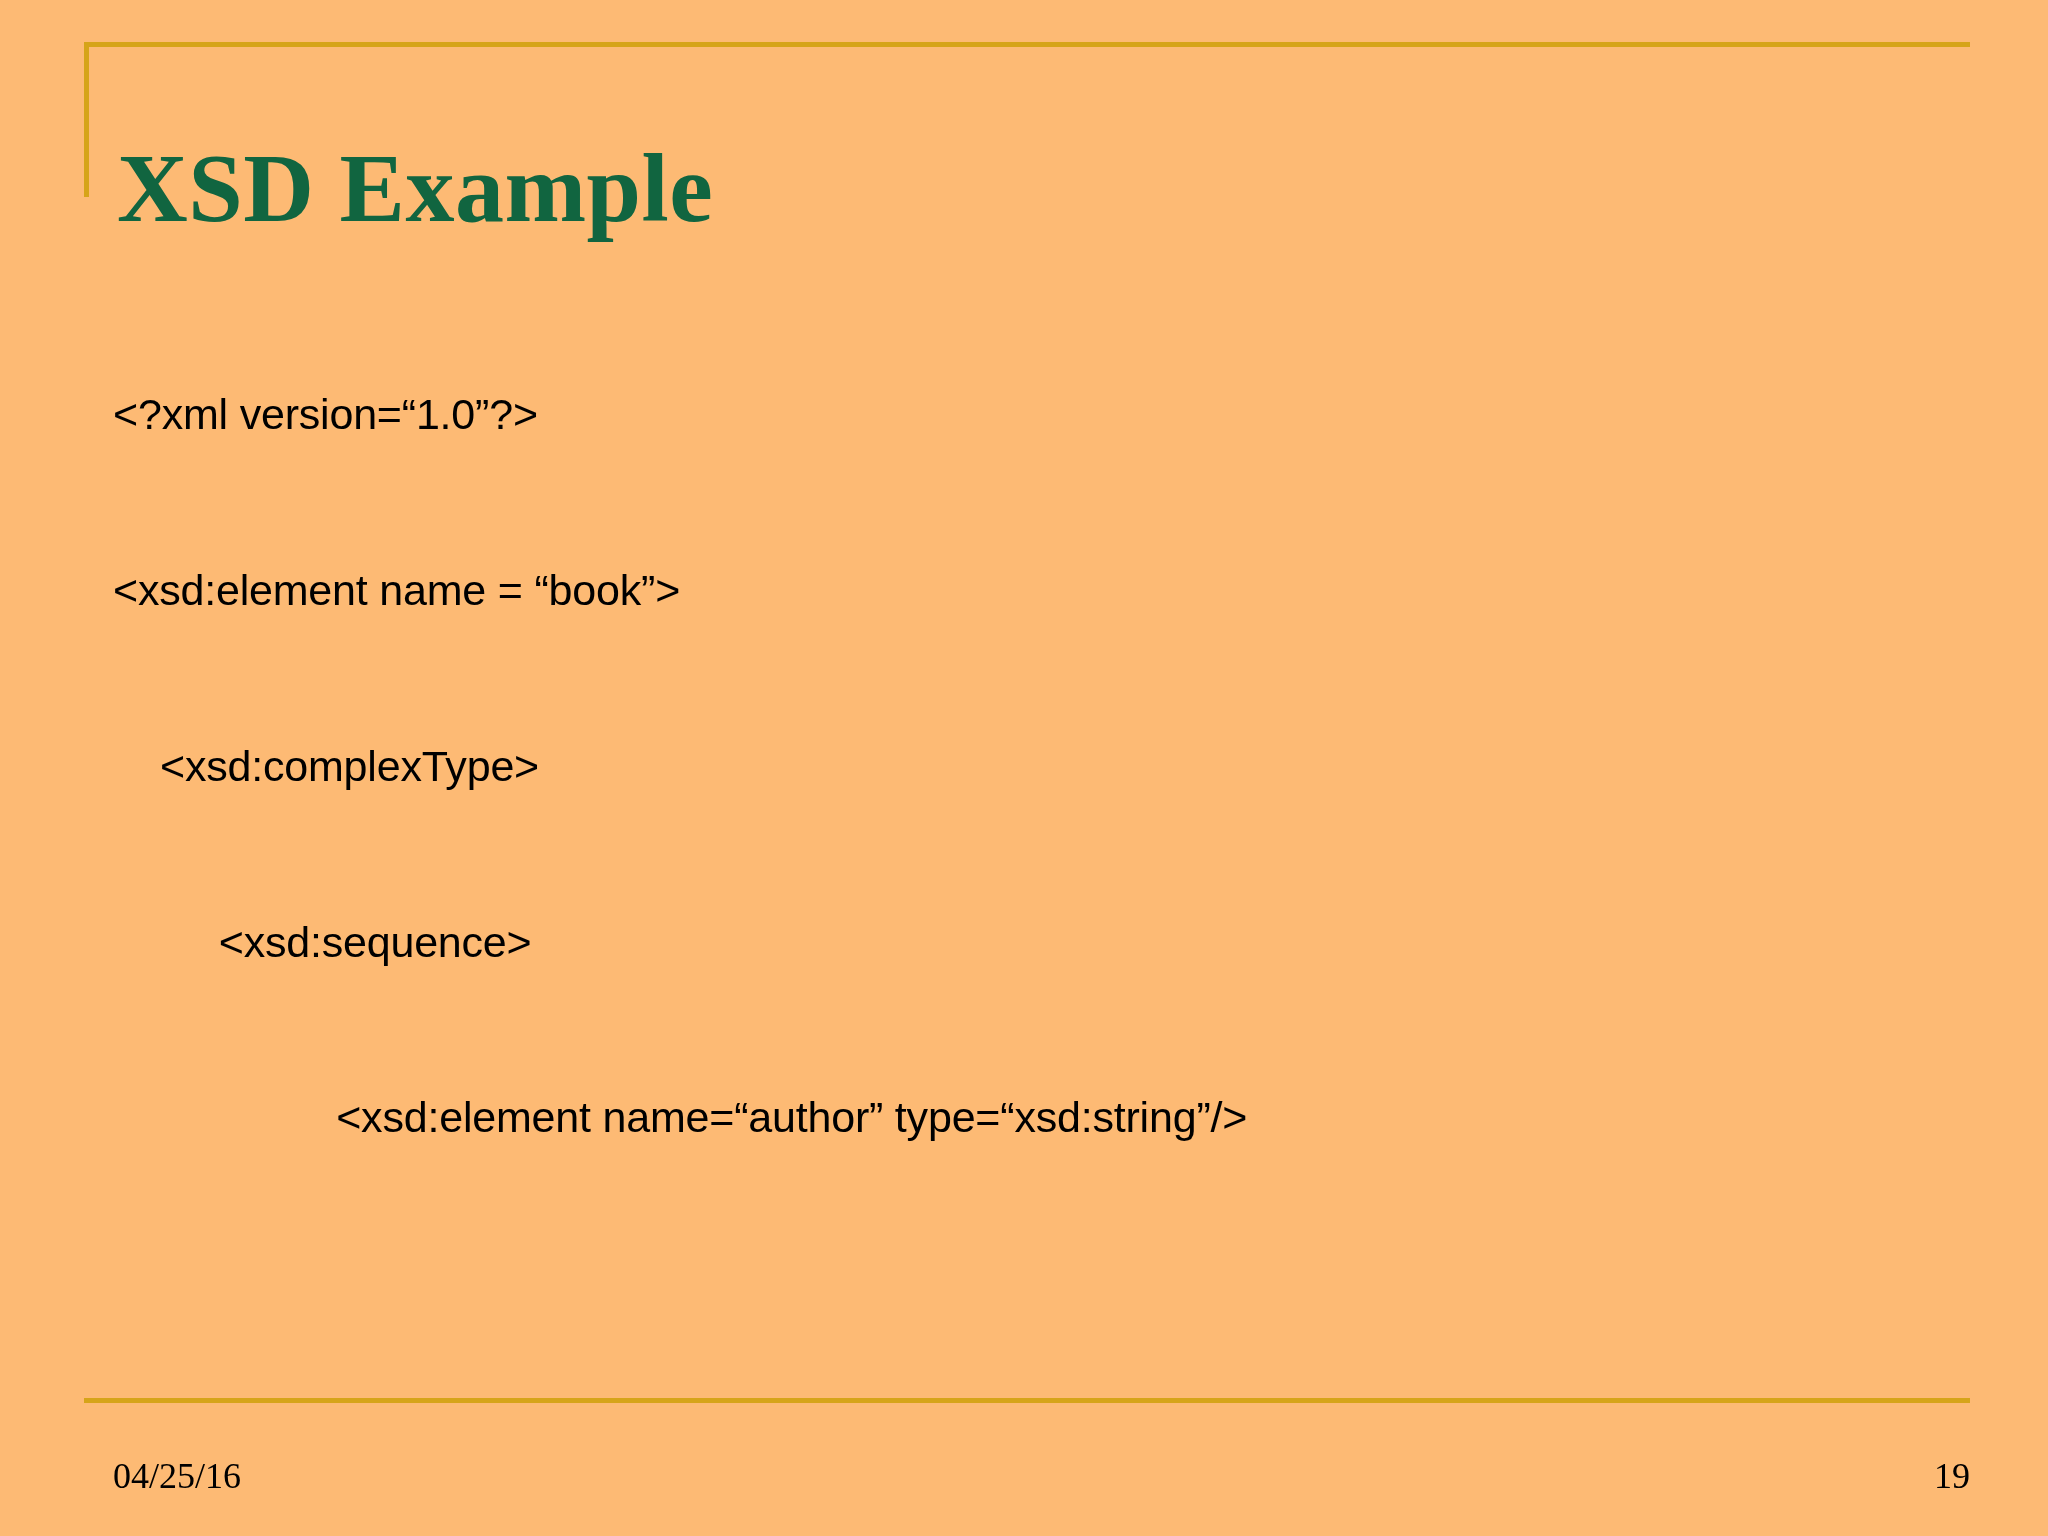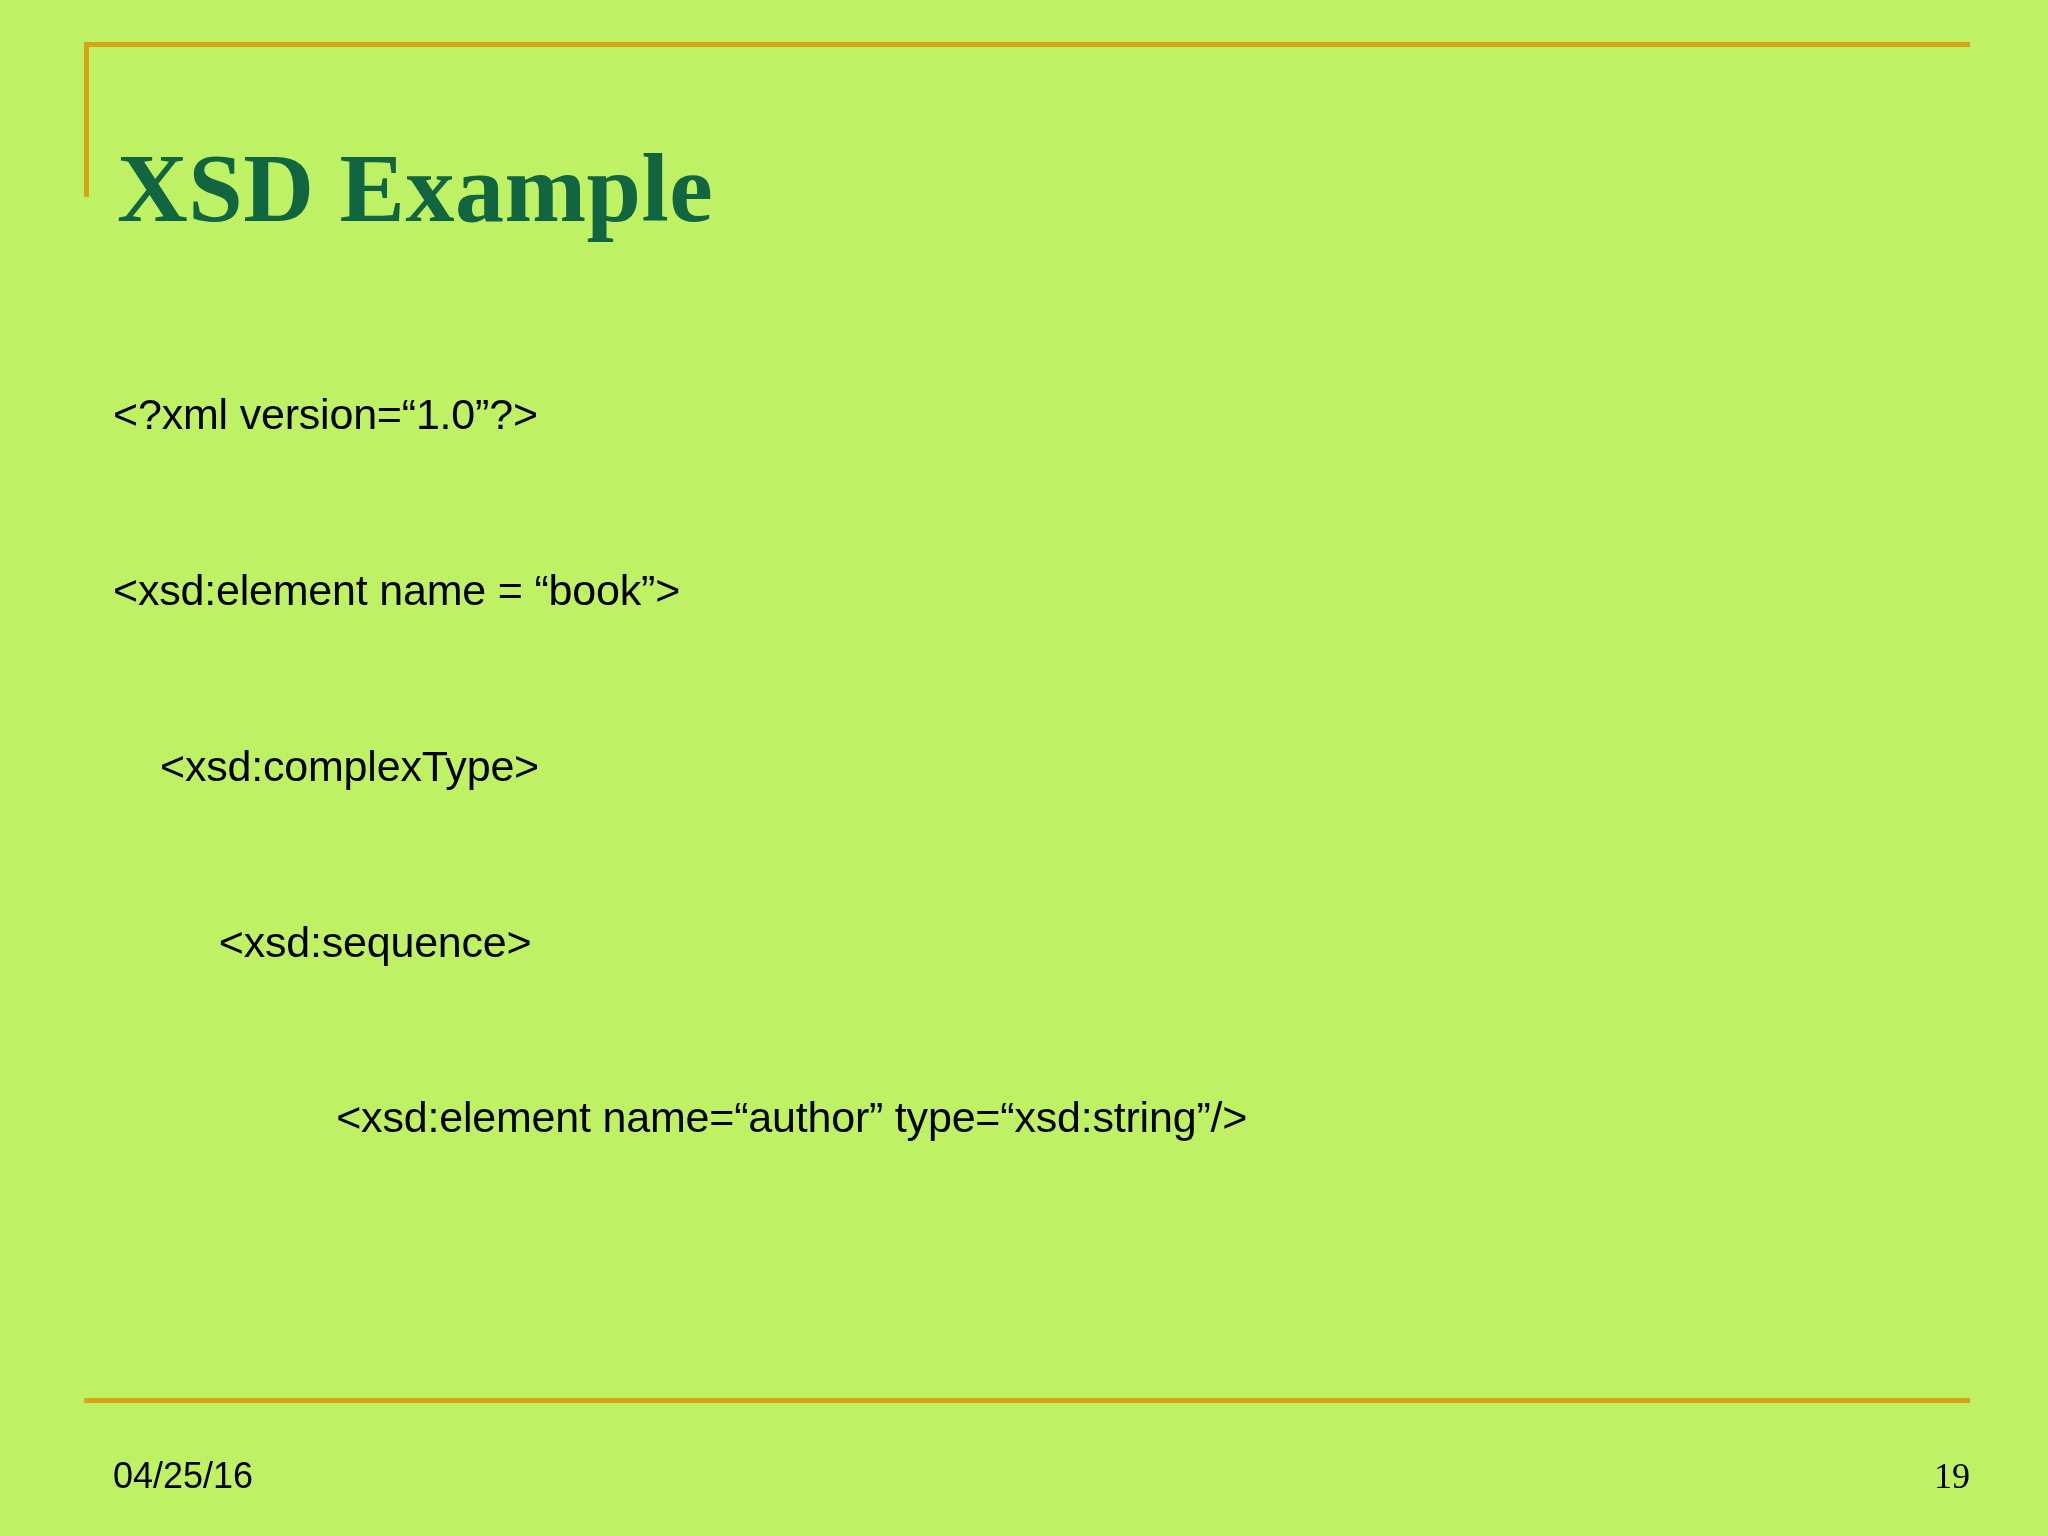--- a/index.html
+++ b/index.html
@@ -11,21 +11,21 @@
     width: 2048px;
     height: 1536px;
     position: relative;
     overflow: hidden;
     font-family: "Liberation Sans", sans-serif;
   }
 
   .slide {
     position: absolute;
     inset: 0;
-    background: #bef264;
+    background: #fdba74;
   }
 
   
   .title-rule-top {
     position: absolute;
     left: 84px;
     top: 42px;
     width: 1886px;
     height: 5px;
     background: #D6A419;
@@ -77,21 +77,21 @@
     left: 84px;
     top: 1398px;
     width: 1886px;
     height: 5px;
     background: #D6A419;
   }
   .footer-date {
     position: absolute;
     left: 113px;
     top: 1455px;
-    font-family: Liberation Sans, sans-serif;
+    font-family: Liberation Serif, serif;
     font-size: 36px;
     color: #000000;
   }
   .footer-pagenum {
     position: absolute;
     right: 78px;
     top: 1455px;
     font-family: "Liberation Serif", "DejaVu Serif", serif;
     font-size: 36px;
     color: #000000;

